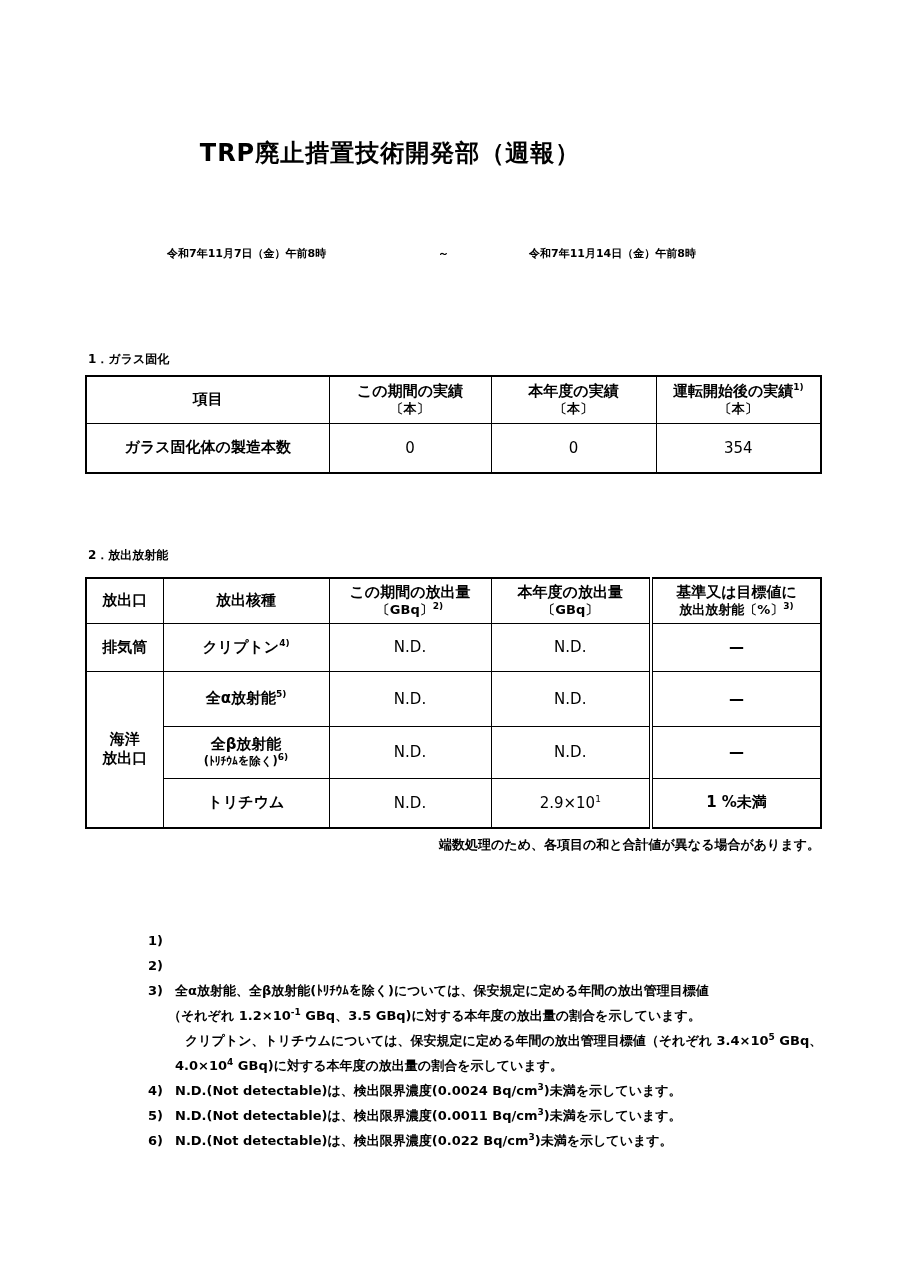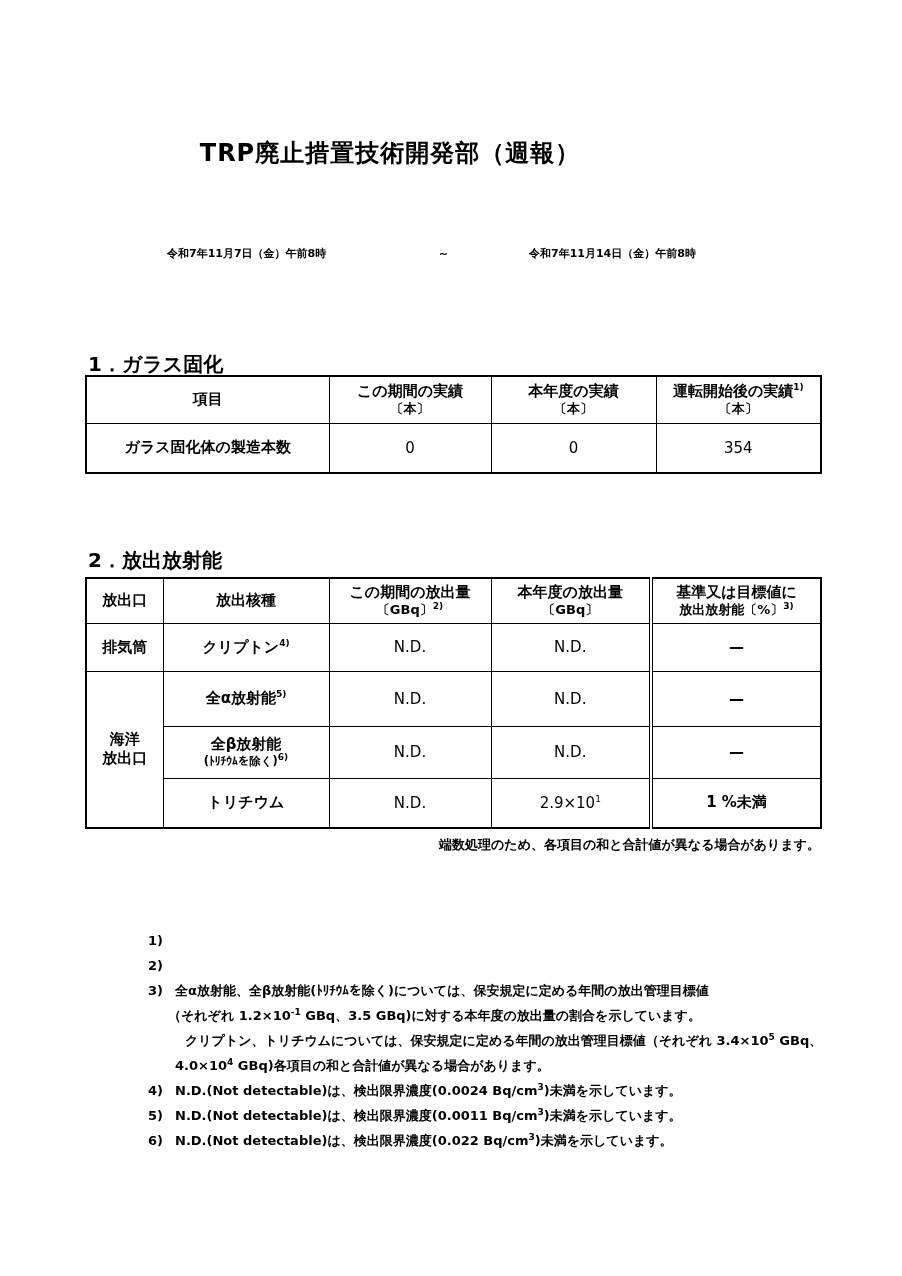--- a/index.html
+++ b/index.html
@@ -13,21 +13,21 @@
   }
   .title {
     position:absolute; top:137px; left:0; width:780px;
     text-align:center; font-size:24px; font-weight:bold; letter-spacing:1px;
   }
   .dates { position:absolute; top:246px; left:0; width:902px; height:22px;
     font-size:11px; font-weight:bold; }
   .d-start { position:absolute; left:167px; top:0; }
   .d-sep   { position:absolute; left:438px; top:0; }
   .d-end   { position:absolute; left:504px; top:0;margin-left:25px; }
-  .sec-heading { position:absolute; left:88px; font-size:20px; font-weight:bold; }
+  .sec-heading { position:absolute; left:88px; font-size:12px; font-weight:bold; }
   .sec1 { top:351px; }
   .sec2 { top:547px; }
 
   table { border-collapse:collapse; table-layout:fixed; position:absolute; left:85px; background:#fff; }
   table.t1 { top:375px; width:735px; }
   table.t2 { top:577px; width:735px; }
   table, th, td { border:1px solid #000; }
   table { border-width:2px; }
   th, td { text-align:center; vertical-align:middle; padding:0; }
   th { font-weight:bold; font-size:15px; }
@@ -190,21 +190,21 @@
       <span class="fn-num">3)</span>
       <span class="fn-text"><span>全α放射能、全β放射能(ﾄﾘﾁｳﾑを除く)については、保安規定に定める年間の放出管理目標値</span></span>
     </div>
     <div class="fn-line fi1">
       <span class="fn-text"><span>（それぞれ 1.2×10</span><sup>-1</sup><span> GBq、3.5 GBq)に対する本年度の放出量の割合を示しています。</span></span>
     </div>
     <div class="fn-line fi2">
       <span class="fn-text"><span>クリプトン、トリチウムについては、保安規定に定める年間の放出管理目標値（それぞれ 3.4×10</span><sup>5</sup><span> GBq、</span></span>
     </div>
     <div class="fn-line fi3">
-      <span class="fn-text"><span>4.0×10</span><sup>4</sup><span> GBq)各項目の和と合計値が異なる場合があります。</span></span>
+      <span class="fn-text"><span>4.0×10</span><sup>4</sup><span> GBq)に対する本年度の放出量の割合を示しています。</span></span>
     </div>
     <div class="fn-line">
       <span class="fn-num">4)</span>
       <span class="fn-text"><span>N.D.(Not detectable)は、検出限界濃度(0.0024 Bq/cm</span><sup>3</sup><span>)未満を示しています。</span></span>
     </div>
     <div class="fn-line">
       <span class="fn-num">5)</span>
       <span class="fn-text"><span>N.D.(Not detectable)は、検出限界濃度(0.0011 Bq/cm</span><sup>3</sup><span>)未満を示しています。</span></span>
     </div>
     <div class="fn-line">

